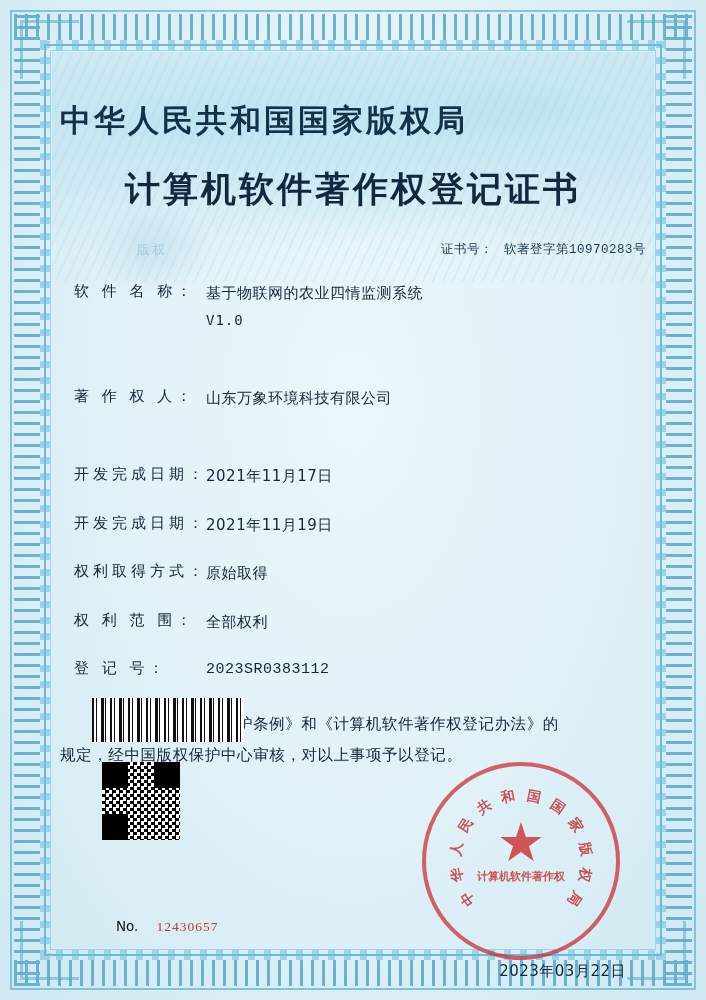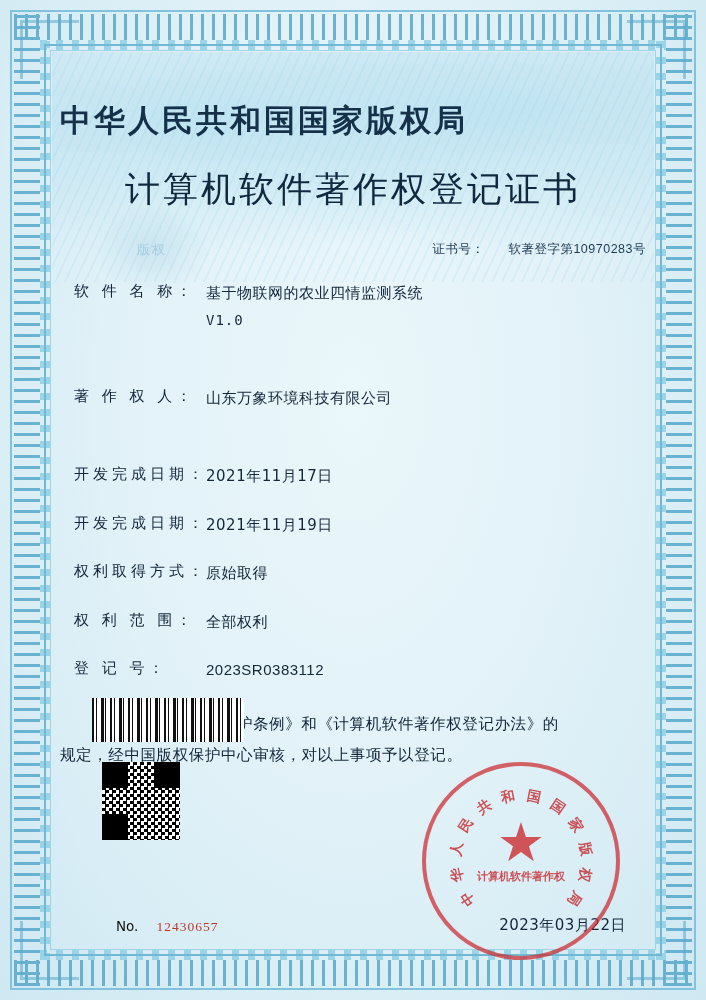--- a/index.html
+++ b/index.html
@@ -124,35 +124,35 @@
     font-family: "DejaVu Serif", "Liberation Serif", serif;
     font-weight: bold;
     font-size: 31px;
     letter-spacing: 3px;
     color: #15314a;
     margin-top: 38px;
   }
   .title-sub {
     text-align: center;
     font-family: "DejaVu Serif", "Liberation Serif", serif;
-    font-weight: normal;
+    font-weight: bold;
     font-size: 35px;
     letter-spacing: 3px;
     color: #10293f;
     margin-top: 24px;
   }
   .cert-no-line {
     text-align: right;
     margin-top: 28px;
     font-size: 12.5px;
     color: #1d3a52;
     letter-spacing: .5px;
     font-family: "DejaVu Sans", sans-serif;
   }
-  .cert-no-line .label { margin-right: 24px; }
+  .cert-no-line .label { margin-right: 11px; }
 
   .fields {
     margin-top: 24px;
     padding-left: 14px;
     font-size: 15px;
     color: #14263a;
     font-family: "DejaVu Sans", sans-serif;
   }
   .field-row {
     display: flex;
@@ -173,21 +173,21 @@
   }
   .field-value .ver {
     display: block;
     font-family: "DejaVu Sans Mono", monospace;
     font-size: 14px;
     letter-spacing: 1px;
     margin-top: 5px;
   }
   .gap-lg { height: 30px; }
 
-  .mono { font-family: Liberation Sans, sans-serif; letter-spacing: .5px; }
+  .mono { font-family: Liberation Mono, monospace; letter-spacing: .5px; }
 
   .statement {
     margin-top: 22px;
     font-size: 15.5px;
     line-height: 2.05;
     color: #12263a;
     letter-spacing: .6px;
   }
   .statement p { margin: 0; }
   .statement .indent { text-indent: 32px; }
@@ -235,21 +235,21 @@
   }
   .serial .num {
     color: #c0392b;
     font-family: Liberation Serif, serif;
     letter-spacing: 1px;
     margin-left: 18px;
   }
   .issue-date {
     position: absolute;
     right: 20px;
-    top: 854px;
+    top: 900px;
     font-size: 15px;
     color: #12263a;
     font-family: "DejaVu Sans", sans-serif;
     letter-spacing: .5px;
   }
 
   
   .seal {
     position: absolute;
     right: 26px;

